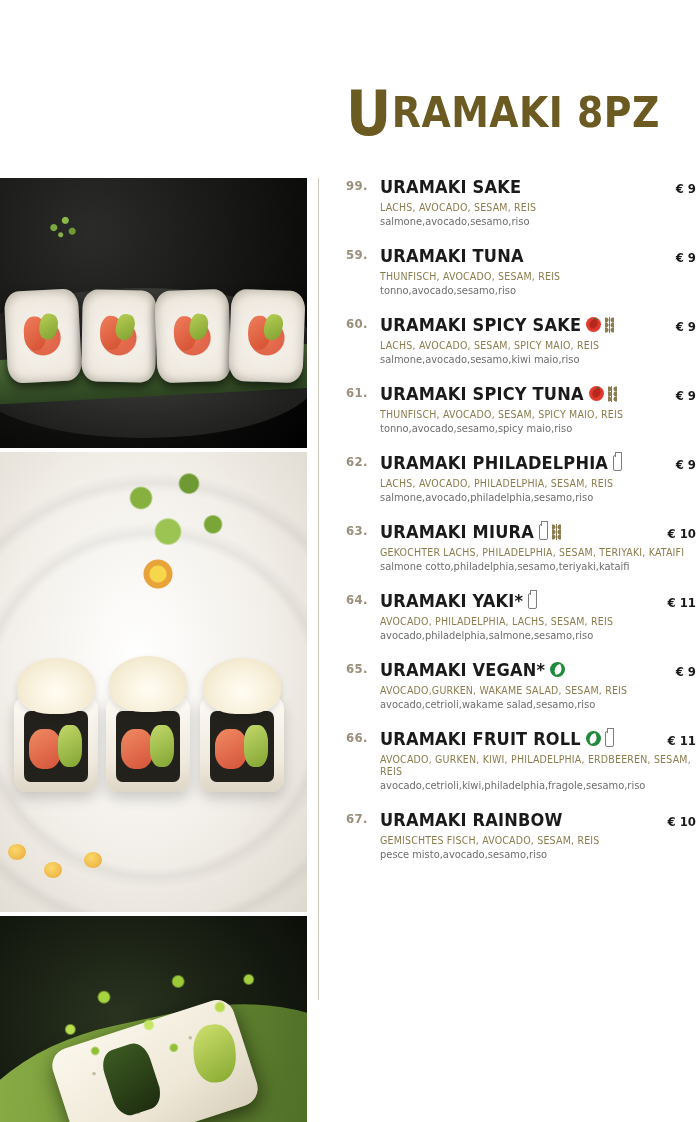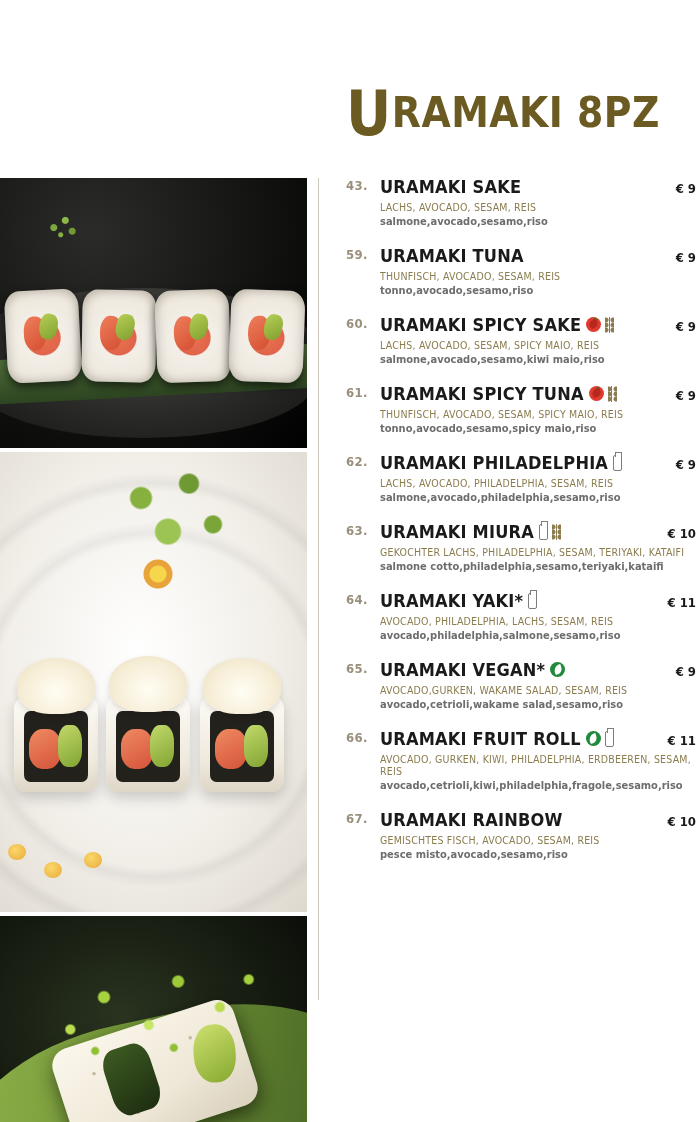--- a/index.html
+++ b/index.html
@@ -325,21 +325,20 @@
     font-size: 10.5px;
     font-stretch: condensed;
     letter-spacing: 0.2px;
   }
   .item-it {
     margin-top: 2px;
     color: #6d6d6d;
     font-family: "DejaVu Sans", sans-serif;
     font-size: 11px;
     font-stretch: condensed;
-    font-weight: bold;
   }
 
   
   .icons { display: inline-flex; align-items: center; gap: 4px; }
   .ico { display: inline-block; position: relative; }
   .ico-chili {
     width: 15px; height: 15px;
     border-radius: 50%;
     background: #e03b2f;
   }
@@ -476,21 +475,21 @@
 
 <div class="content">
 
   <h1 class="page-title">
     <span class="cap">U</span><span class="rest">RAMAKI 8PZ</span>
   </h1>
 
   <div class="menu-list">
 
     <div class="item">
-      <div class="item-num">43.</div>
+      <div class="item-num">99.</div>
       <div class="item-head">
         <div class="item-name-wrap">
           <span class="item-name">URAMAKI SAKE</span>
           <span class="icons"></span>
         </div>
         <span class="item-price">€ 9</span>
       </div>
       <div class="item-de">LACHS, AVOCADO, SESAM, REIS</div>
       <div class="item-it">salmone,avocado,sesamo,riso</div>
     </div>

